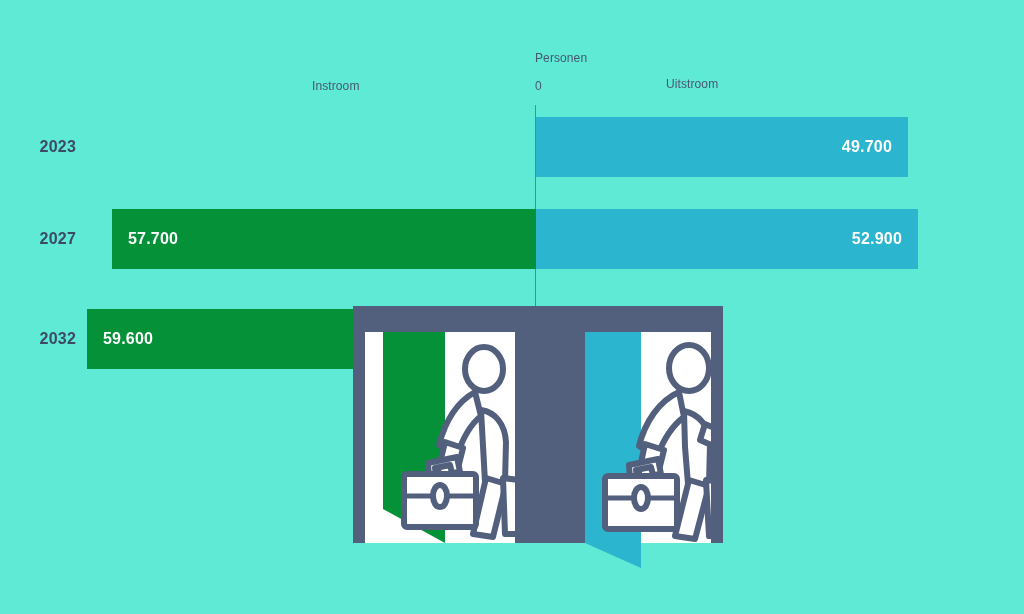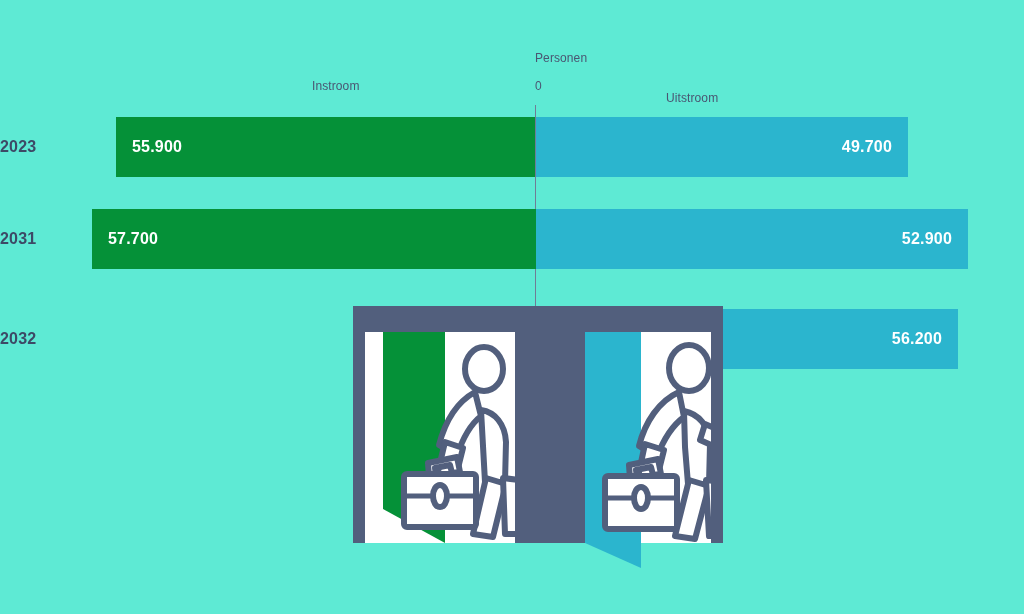--- a/index.html
+++ b/index.html
@@ -33,21 +33,21 @@
     width: 0;
     overflow: visible;
   }
   .centered-on-zero > span {
     position: relative;
     left: -50%;
     display: inline-block;
     white-space: nowrap;
   }
   #instroom-header { left: 312px; top: 79px; }
-  #uitstroom-header { left: 666px; top: 91px; }
+  #uitstroom-header { left: 666px; top: 77px; }
 
   
   #zero-axis-line {
     position: absolute;
     left: 535px;
     top: 105px;
     width: 1px;
     height: 223px;
     background: #707c96;
   }
@@ -63,20 +63,21 @@
     left: 0;
     width: 1024px;
     height: 60px;
   }
   .year-label {
     position: absolute;
     left: 0;
     width: 76px;
     top: 50%;
     transform: translateY(-50%);
+    text-align: right;
     color: #3d4a66;
     font-size: 16px;
     font-weight: 700;
     letter-spacing: .2px;
   }
   .bar {
     position: absolute;
     top: 0;
     height: 60px;
     box-sizing: border-box;
@@ -128,42 +129,39 @@
   <div class="hdr" id="uitstroom-header">
     <span>Uitstroom</span>
   </div>
 
   <div id="zero-axis-line"></div>
 
   <div id="plot-area">
 
     <div class="bar-row" style="top:117px;">
       <div class="year-label">2023</div>
-      <div class="bar bar-in" style="left:116px; width:419px;">
-        <span class="bar-value">55.900</span>
-      </div>
       <div class="bar bar-out" style="left:536px; width:372px;">
         <span class="bar-value">49.700</span>
       </div>
     </div>
 
     <div class="bar-row" style="top:209px;">
-      <div class="year-label">2031</div>
-      <div class="bar bar-in" style="left:92px; width:474px;">
+      <div class="year-label">2027</div>
+      <div class="bar bar-in" style="left:112px; width:474px;">
         <span class="bar-value">57.700</span>
       </div>
-      <div class="bar bar-out" style="left:536px; width:432px;">
+      <div class="bar bar-out" style="left:536px; width:382px;">
         <span class="bar-value">52.900</span>
       </div>
     </div>
 
     <div class="bar-row" style="top:309px;text-decoration:underline;">
       <div class="year-label">2032</div>
-      <div class="bar bar-out" style="left:536px; width:422px;">
-        <span class="bar-value">56.200</span>
+      <div class="bar bar-in" style="left:87px; width:448px;">
+        <span class="bar-value">59.600</span>
       </div>
     </div>
 
   </div>
 
   <div id="doorway-illustration">
     <svg width="370" height="266" viewBox="0 0 370 266" xmlns="http://www.w3.org/2000/svg">
 
       <g>
 

